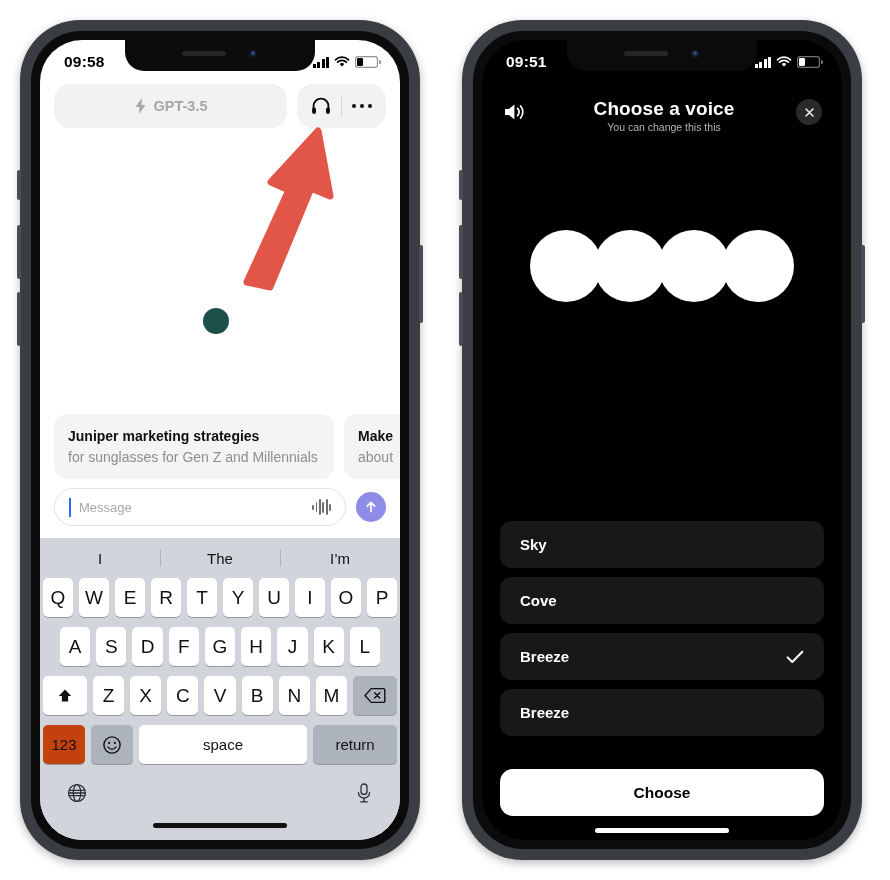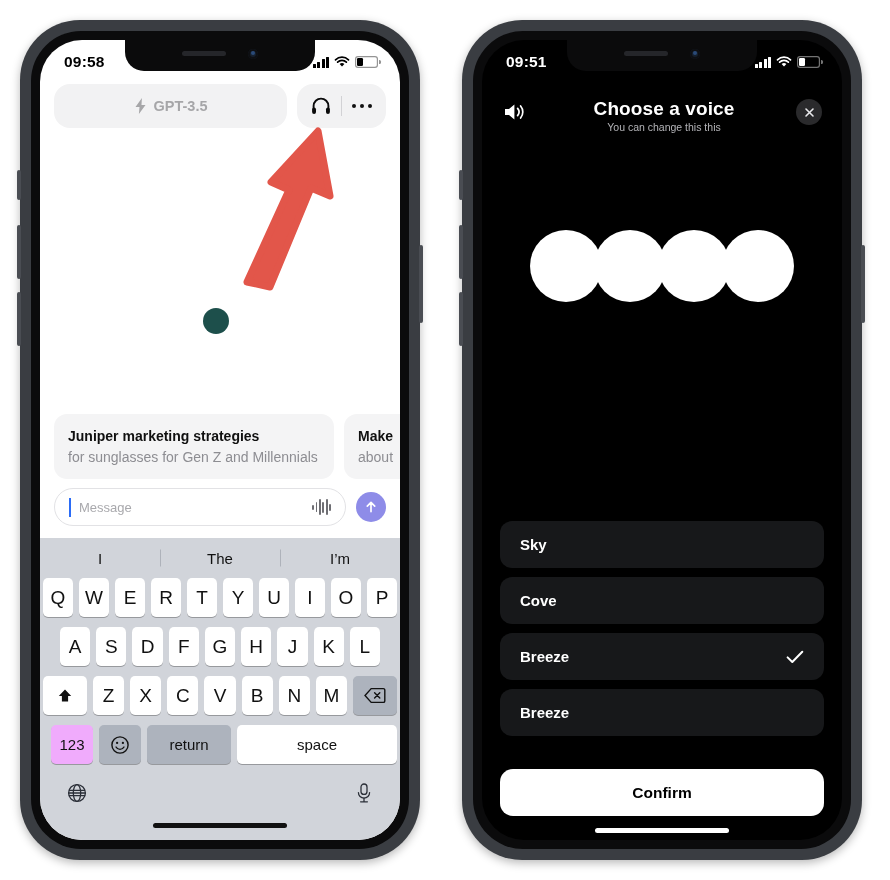--- a/index.html
+++ b/index.html
@@ -258,21 +258,21 @@
     border-radius: 5px;
     height: 39px;
     flex: 1;
     display: flex; align-items: center; justify-content: center;
     font-size: 19px; color: #111;
     box-shadow: 0 1px 0 rgba(0,0,0,.28);
   }
   .krow.r2 { padding: 0 20px; }
   .krow.r3 { padding: 0 3px; }
   .key.wide { flex: 0 0 44px; background: #adb3bd; }
-  .key.num { flex: 0 0 42px; background: #f0abfc; font-size: 15px; margin-left: 8px; }
+  .key.num { flex: 0 0 42px; background: #c2410c; font-size: 15px; }
   .key.emoji { flex: 0 0 42px; background: #adb3bd; font-size: 17px; }
   .key.space { flex: 1; font-size: 15px; }
   .key.return { flex: 0 0 84px; background: #adb3bd; font-size: 15px; }
   .kbbottom {
     display: flex; align-items: center; justify-content: space-between;
     padding: 2px 26px 0 26px; height: 40px;
   }
   .home-indicator {
     width: 134px; height: 5px; border-radius: 3px;
     margin: 0 auto;
@@ -509,22 +509,22 @@
             <div class="krow r4">
               <div class="key num">123</div>
               <div class="key emoji">
                 <svg width="20" height="20" viewBox="0 0 20 20">
                   <circle cx="10" cy="10" r="8.1" fill="none" stroke="#111" stroke-width="1.4"></circle>
                   <circle cx="7.1" cy="7.9" r="1.15" fill="#111"></circle>
                   <circle cx="12.9" cy="7.9" r="1.15" fill="#111"></circle>
                   <path d="M6 12c1 1.7 2.5 2.4 4 2.4s3-.7 4-2.4" stroke="#111" stroke-width="1.4" fill="none" stroke-linecap="round"></path>
                 </svg>
               </div>
+              <div class="key space">space</div>
               <div class="key return">return</div>
-              <div class="key space">space</div>
             </div>
 
             <div class="kbbottom">
               <div>
                 <svg width="22" height="22" viewBox="0 0 22 22">
                   <circle cx="11" cy="11" r="8.4" fill="none" stroke="#2b2f38" stroke-width="1.3"></circle>
                   <ellipse cx="11" cy="11" rx="3.7" ry="8.4" fill="none" stroke="#2b2f38" stroke-width="1.3"></ellipse>
                   <path d="M2.8 8.3h16.4M2.8 13.7h16.4M2.6 11h16.8" stroke="#2b2f38" stroke-width="1.3"></path>
                 </svg>
               </div>
@@ -619,21 +619,21 @@
               <svg class="check" viewBox="0 0 18 14">
                 <path d="M1.6 7.4 6.3 12 16.3 1.7" stroke="#fff" stroke-width="2" fill="none" stroke-linecap="round" stroke-linejoin="round"></path>
               </svg>
             </div>
             <div class="voice-item">
               <span class="vname">Breeze</span>
             </div>
           </div>
 
           <div class="confirm-wrap">
-            <div class="confirm-btn">Confirm</div>
+            <div class="confirm-btn">Choose</div>
           </div>
 
           <div class="voice-home home-wrap">
             <div class="home-indicator" style="background:#fff"></div>
           </div>
 
         </div>
       </div>
     </div>
   </div>

